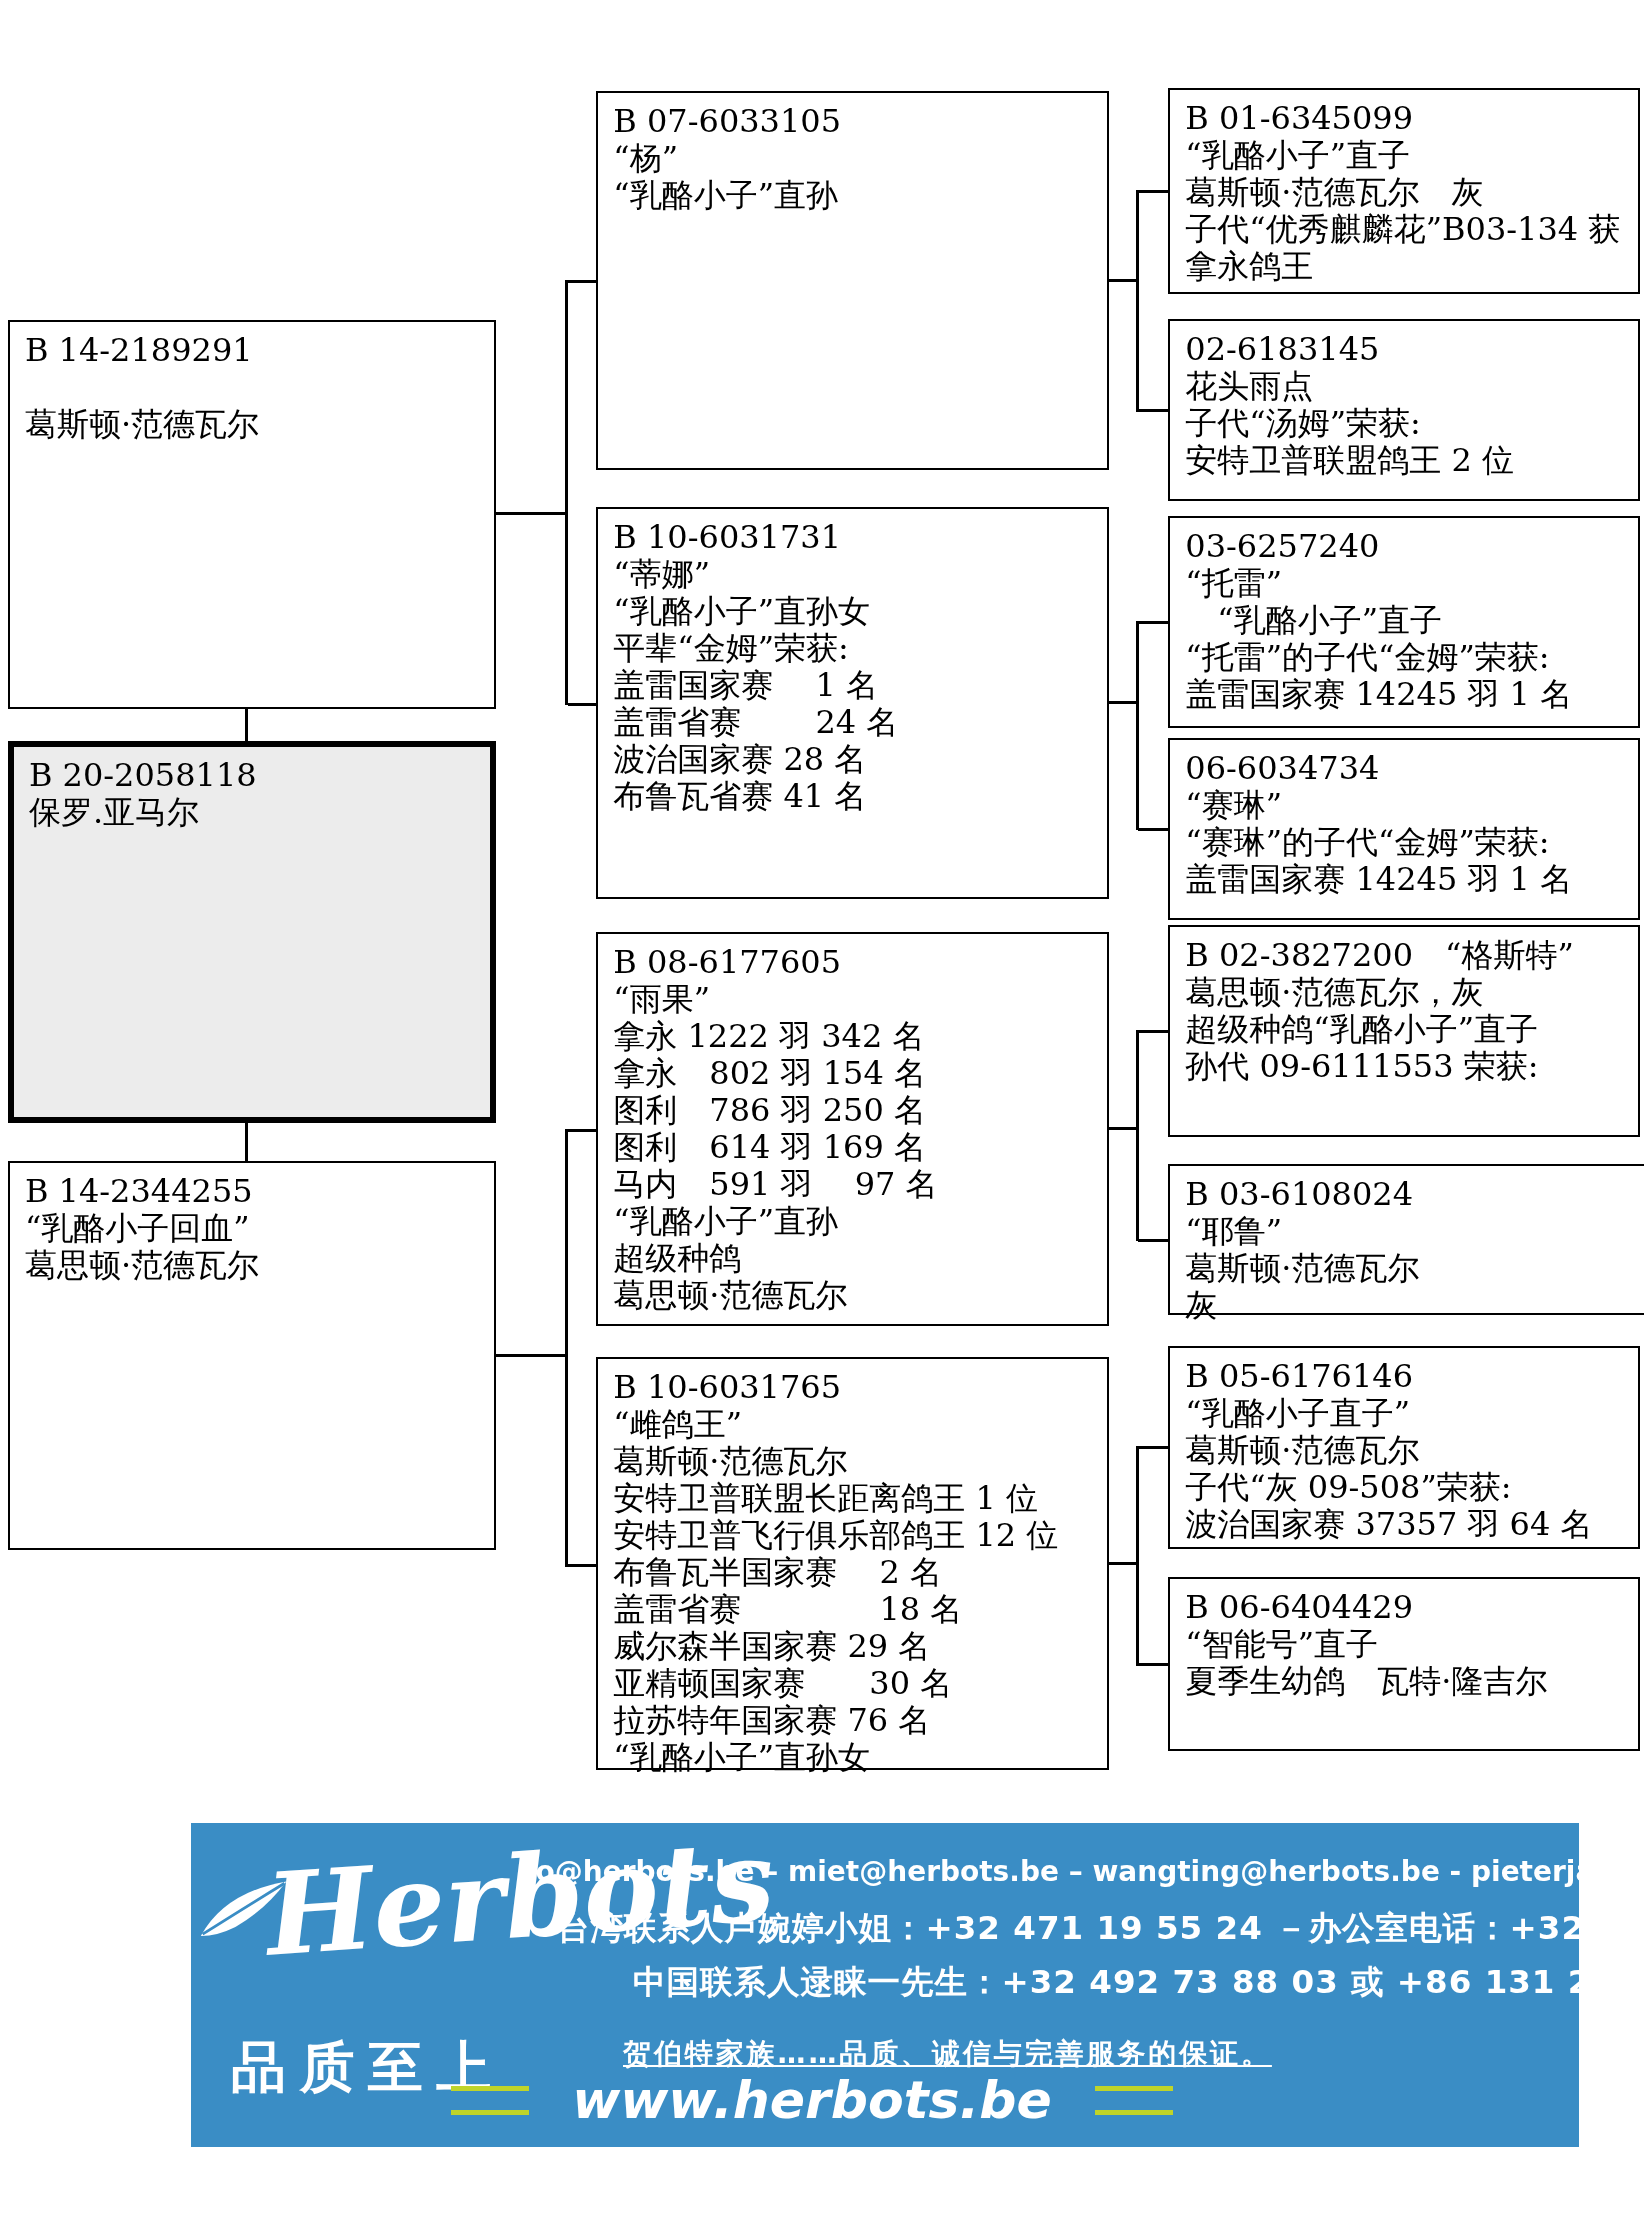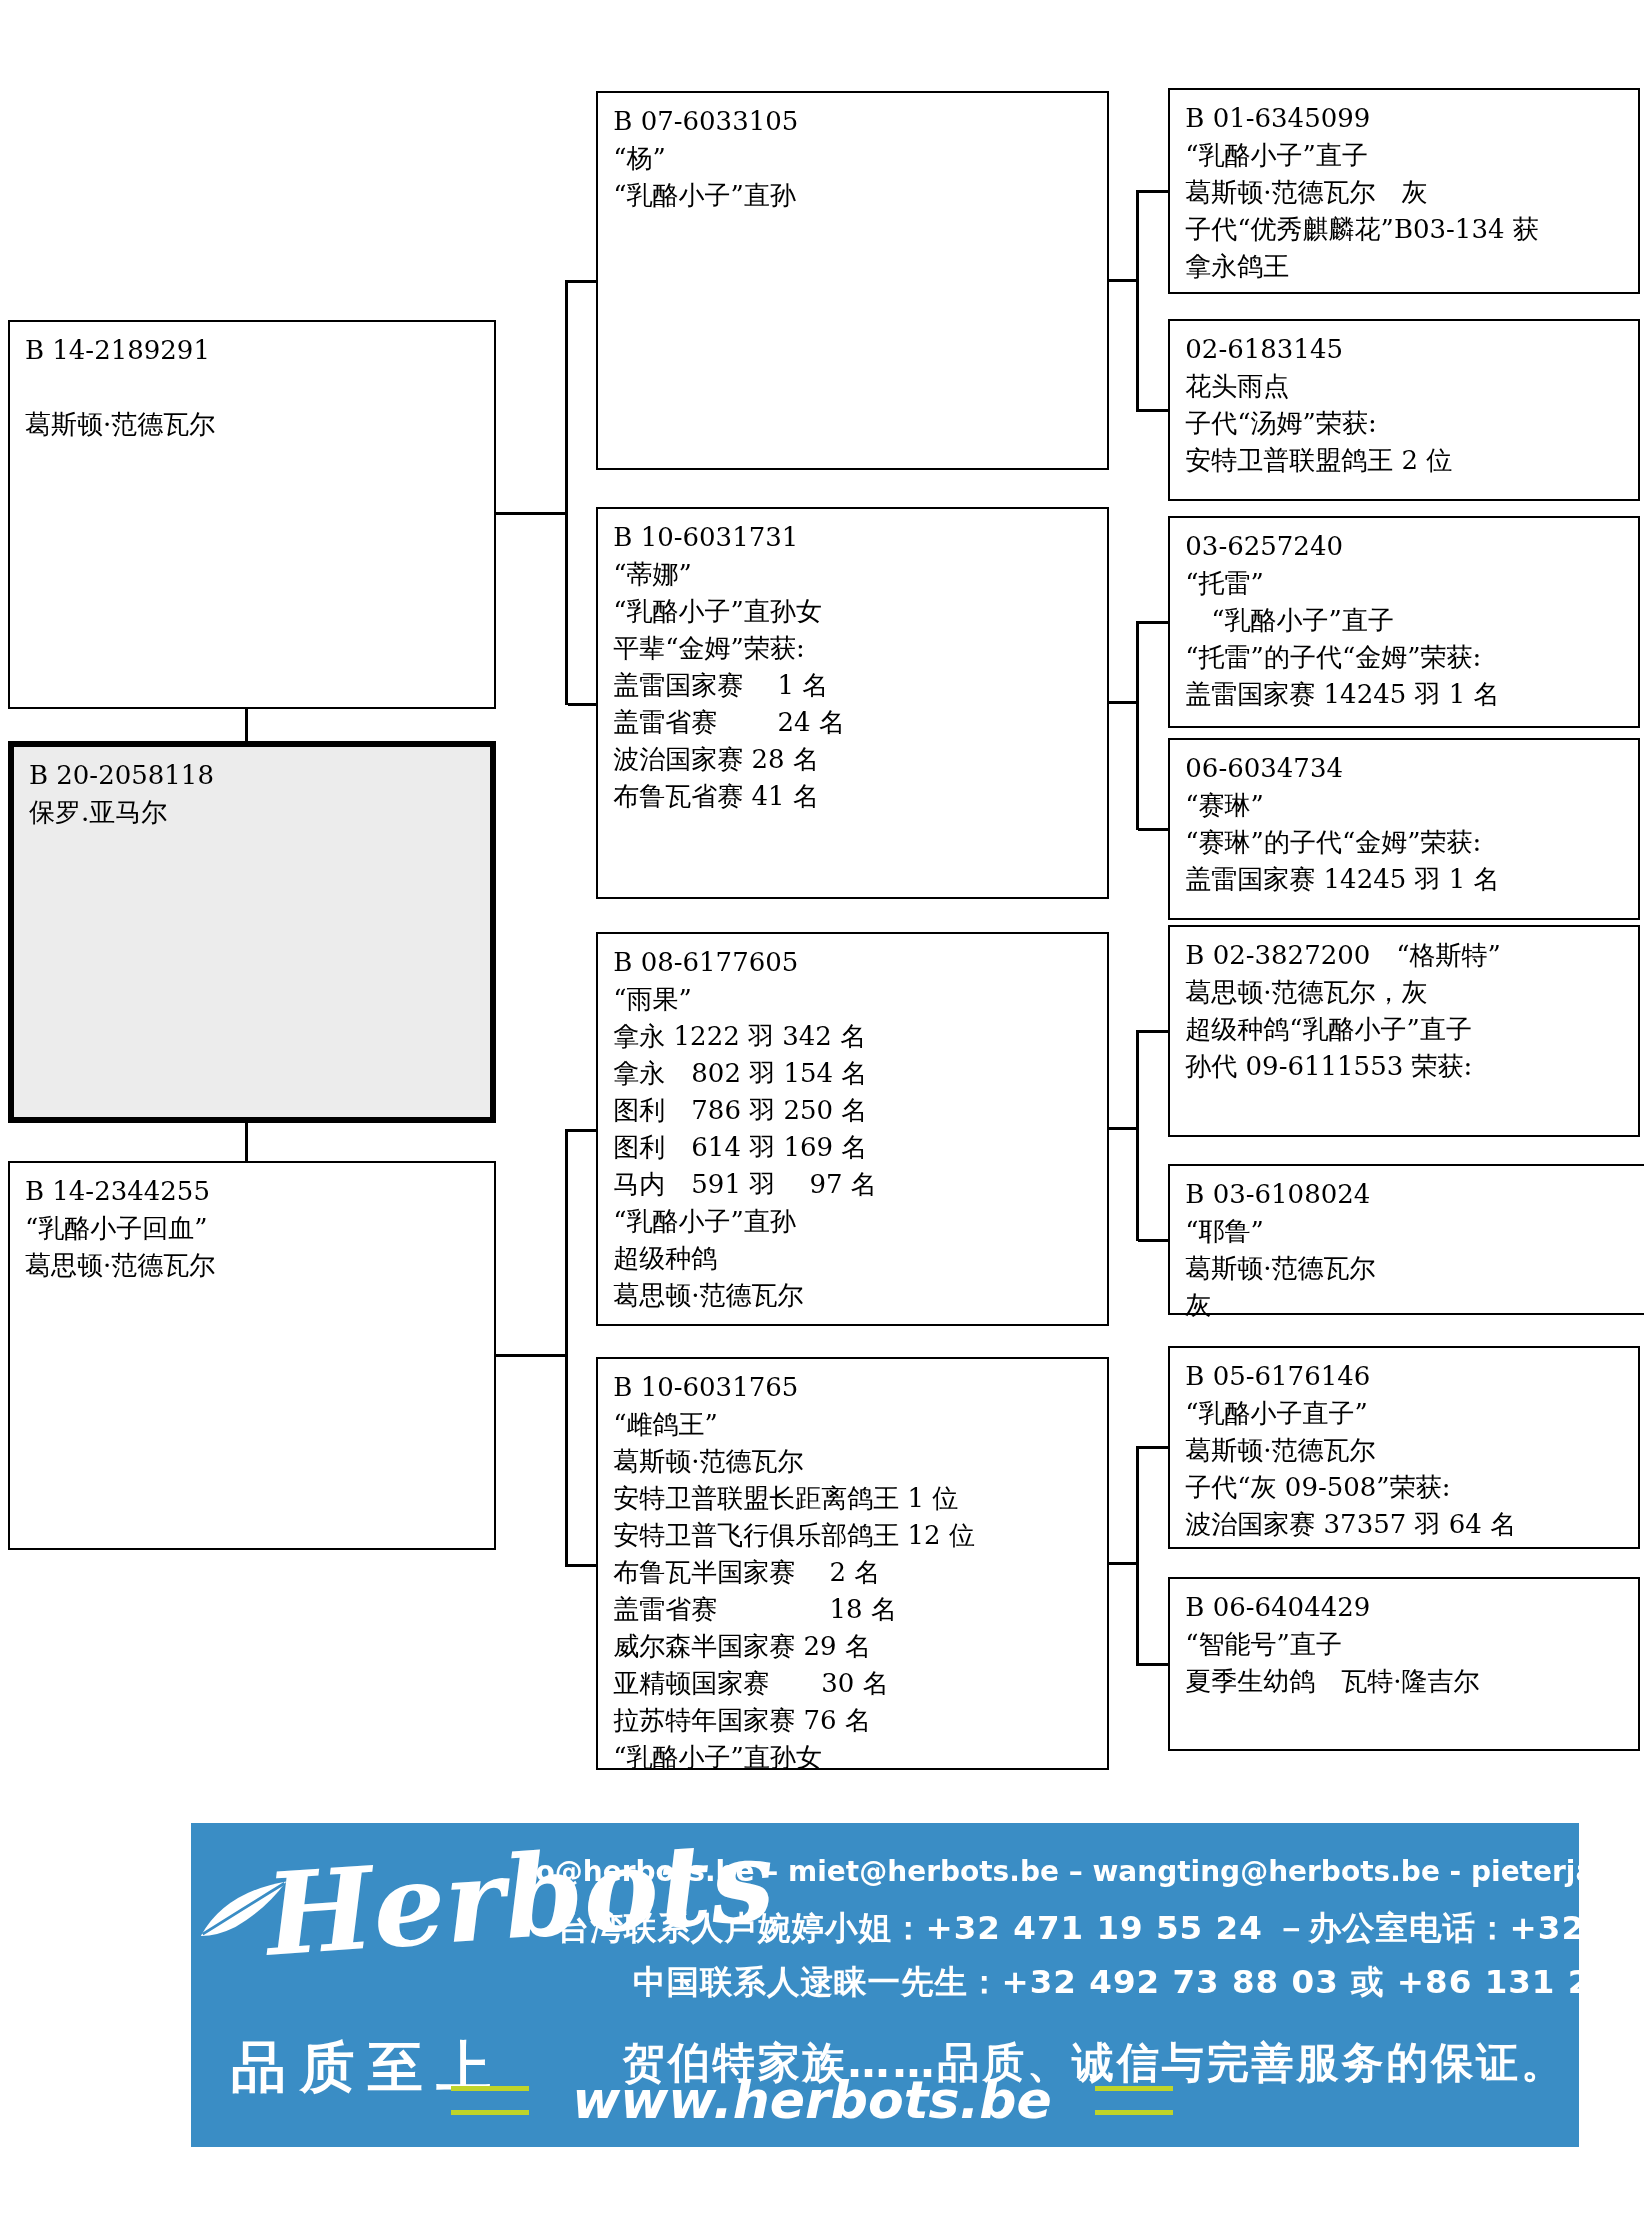--- a/index.html
+++ b/index.html
@@ -1,39 +1,39 @@
 <!DOCTYPE html>
 <html><head>
 <meta charset="utf-8">
 <style>
   html,body{margin:0;padding:0;background:#ffffff;}
   #page{position:relative;width:1644px;height:2235px;background:#ffffff;overflow:hidden;
         font-family:"DejaVu Serif","Liberation Serif",serif;color:#000;}
   
   .pbox{position:absolute;border:2.9px solid #000;background:#ffffff;box-sizing:border-box;
-        padding:9.6px 15.3px;font-size:26px;line-height:37px;white-space:pre-wrap;}
+        padding:9.6px 15.3px;font-size:32px;line-height:37px;white-space:pre-wrap;}
   .pbox .line{min-height:37px;white-space:pre-wrap;}
   .pbox.subject{border:6.7px solid #000;background:#ececec;}
   
   .hline,.vline{position:absolute;background:#000;}
   .hline{height:2.9px;}
   .vline{width:2.9px;}
   
   #banner{position:absolute;left:191px;top:1823px;width:1388px;height:324px;
           background:#3a8dc5;overflow:hidden;
           font-family:"DejaVu Sans","Liberation Sans",sans-serif;color:#fff;}
   .b-abs{position:absolute;white-space:nowrap;}
   #logo-text{left:75px;top:7.6px;font-size:113px;font-style:italic;font-weight:bold;
              font-family:"DejaVu Serif","Liberation Serif",serif;transform:rotate(-4deg);}
   #logo-feather{left:7.6px;top:55px;}
   #banner-tagline{left:40px;top:208px;font-size:55px;font-weight:bold;letter-spacing:13.4px;}
   #banner-emails{left:335px;top:32px;font-size:28px;font-weight:bold;}
   #banner-taiwan{left:366px;top:84px;font-size:32.5px;font-weight:bold;letter-spacing:1px;}
   #banner-china{left:442px;top:138px;font-size:32.5px;font-weight:bold;letter-spacing:1px;}
-  #banner-slogan{left:432px;top:212px;font-size:42px;font-weight:bold;letter-spacing:2.9px;}
+  #banner-slogan{left:432px;top:212px;font-size:28px;font-weight:bold;letter-spacing:2.9px;text-decoration:underline;}
   #website-row{left:229px;top:247px;width:784px;display:flex;align-items:center;
                justify-content:center;gap:43px;position:absolute;}
   .eq-mark{width:78px;height:19px;border-top:5.7px solid #bfd42a;border-bottom:5.7px solid #bfd42a;}
   #banner-website{font-size:52px;font-weight:bold;font-style:italic;color:#ffffff;}
 </style>
 </head>
 <body>
 
 <div id="page">
 

